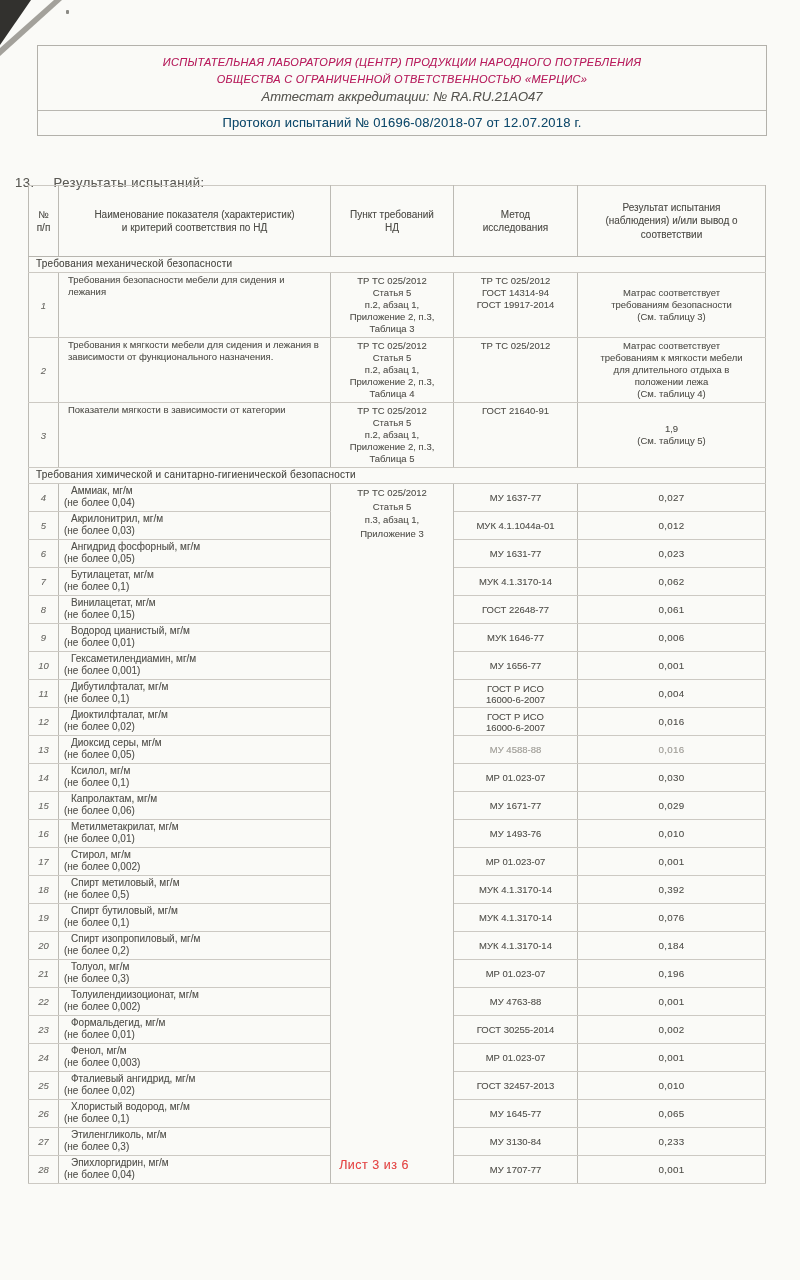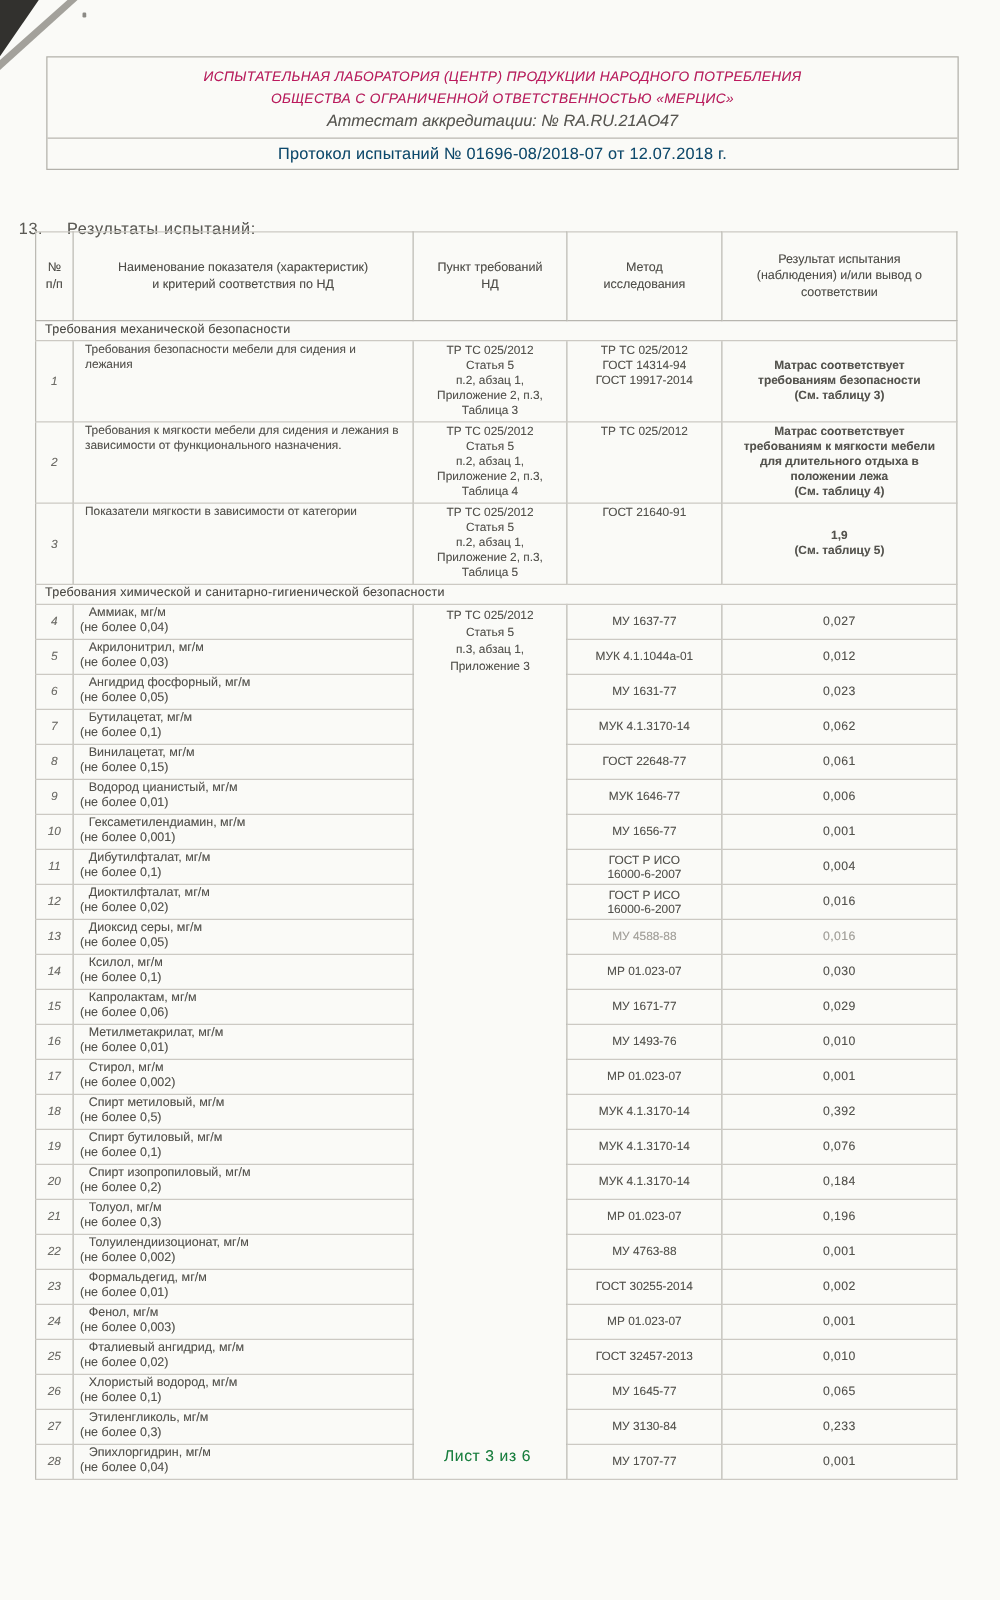--- a/index.html
+++ b/index.html
@@ -45,39 +45,39 @@
     color:#4a4944;letter-spacing:.2px;}
   
   tr.mech .c-num{font-style:italic;text-align:center;vertical-align:middle;
     font-size:9.5px;color:#6e6d68;}
   tr.mech .c-name{vertical-align:top;font-size:9.5px;line-height:12px;
     padding:1px 8px 2px 9px;text-align:left;}
   tr.mech .c-punkt,tr.mech .c-method,tr.mech .c-result{
     white-space:pre-line;text-align:center;font-size:9.5px;line-height:12px;}
   tr.mech .c-punkt{vertical-align:top;padding:2px 2px;}
   tr.mech .c-method{vertical-align:top;padding:2px 2px;}
-  tr.mech .c-result{vertical-align:middle;padding:2px 4px;font-weight:bold;}
+  tr.mech .c-result{vertical-align:middle;padding:2px 4px;}
   
   tr.chem td{height:25px;}
   tr.chem .c-num{font-style:italic;text-align:center;vertical-align:middle;
     font-size:9.5px;color:#6e6d68;}
   tr.chem .c-name{vertical-align:top;padding:1px 4px 1px 0;
     font-size:10px;line-height:11.5px;text-align:left;}
   .nm{padding-left:12px;}
   .lim{padding-left:5px;}
   tr.chem .c-method{text-align:center;vertical-align:middle;
     font-size:9.5px;line-height:11px;white-space:pre-line;padding:1px 2px;}
   tr.chem .c-result{text-align:center;vertical-align:middle;
     font-size:9.8px;letter-spacing:.3px;padding:1px 2px;}
   td.chem-punkt{white-space:pre-line;text-align:center;vertical-align:top;
     font-size:9.5px;line-height:13.5px;padding-top:2px;}
   .faded{color:#a5a39d;}
 
-  .footer{position:absolute;left:16px;top:1158px;width:748px;text-align:center;
-    font-size:12.5px;color:#15803d;letter-spacing:.5px;}
+  .footer{position:absolute;left:0;top:1158px;width:748px;text-align:center;
+    font-size:12.5px;color:#ef4444;letter-spacing:.5px;}
 </style>
 </head>
 <body>
 
 <div class="corner-shadow"></div>
 <div class="corner-paper"></div>
 <div class="corner-black"></div>
 <div class="speck"></div>
 
 <div class="header-box">

